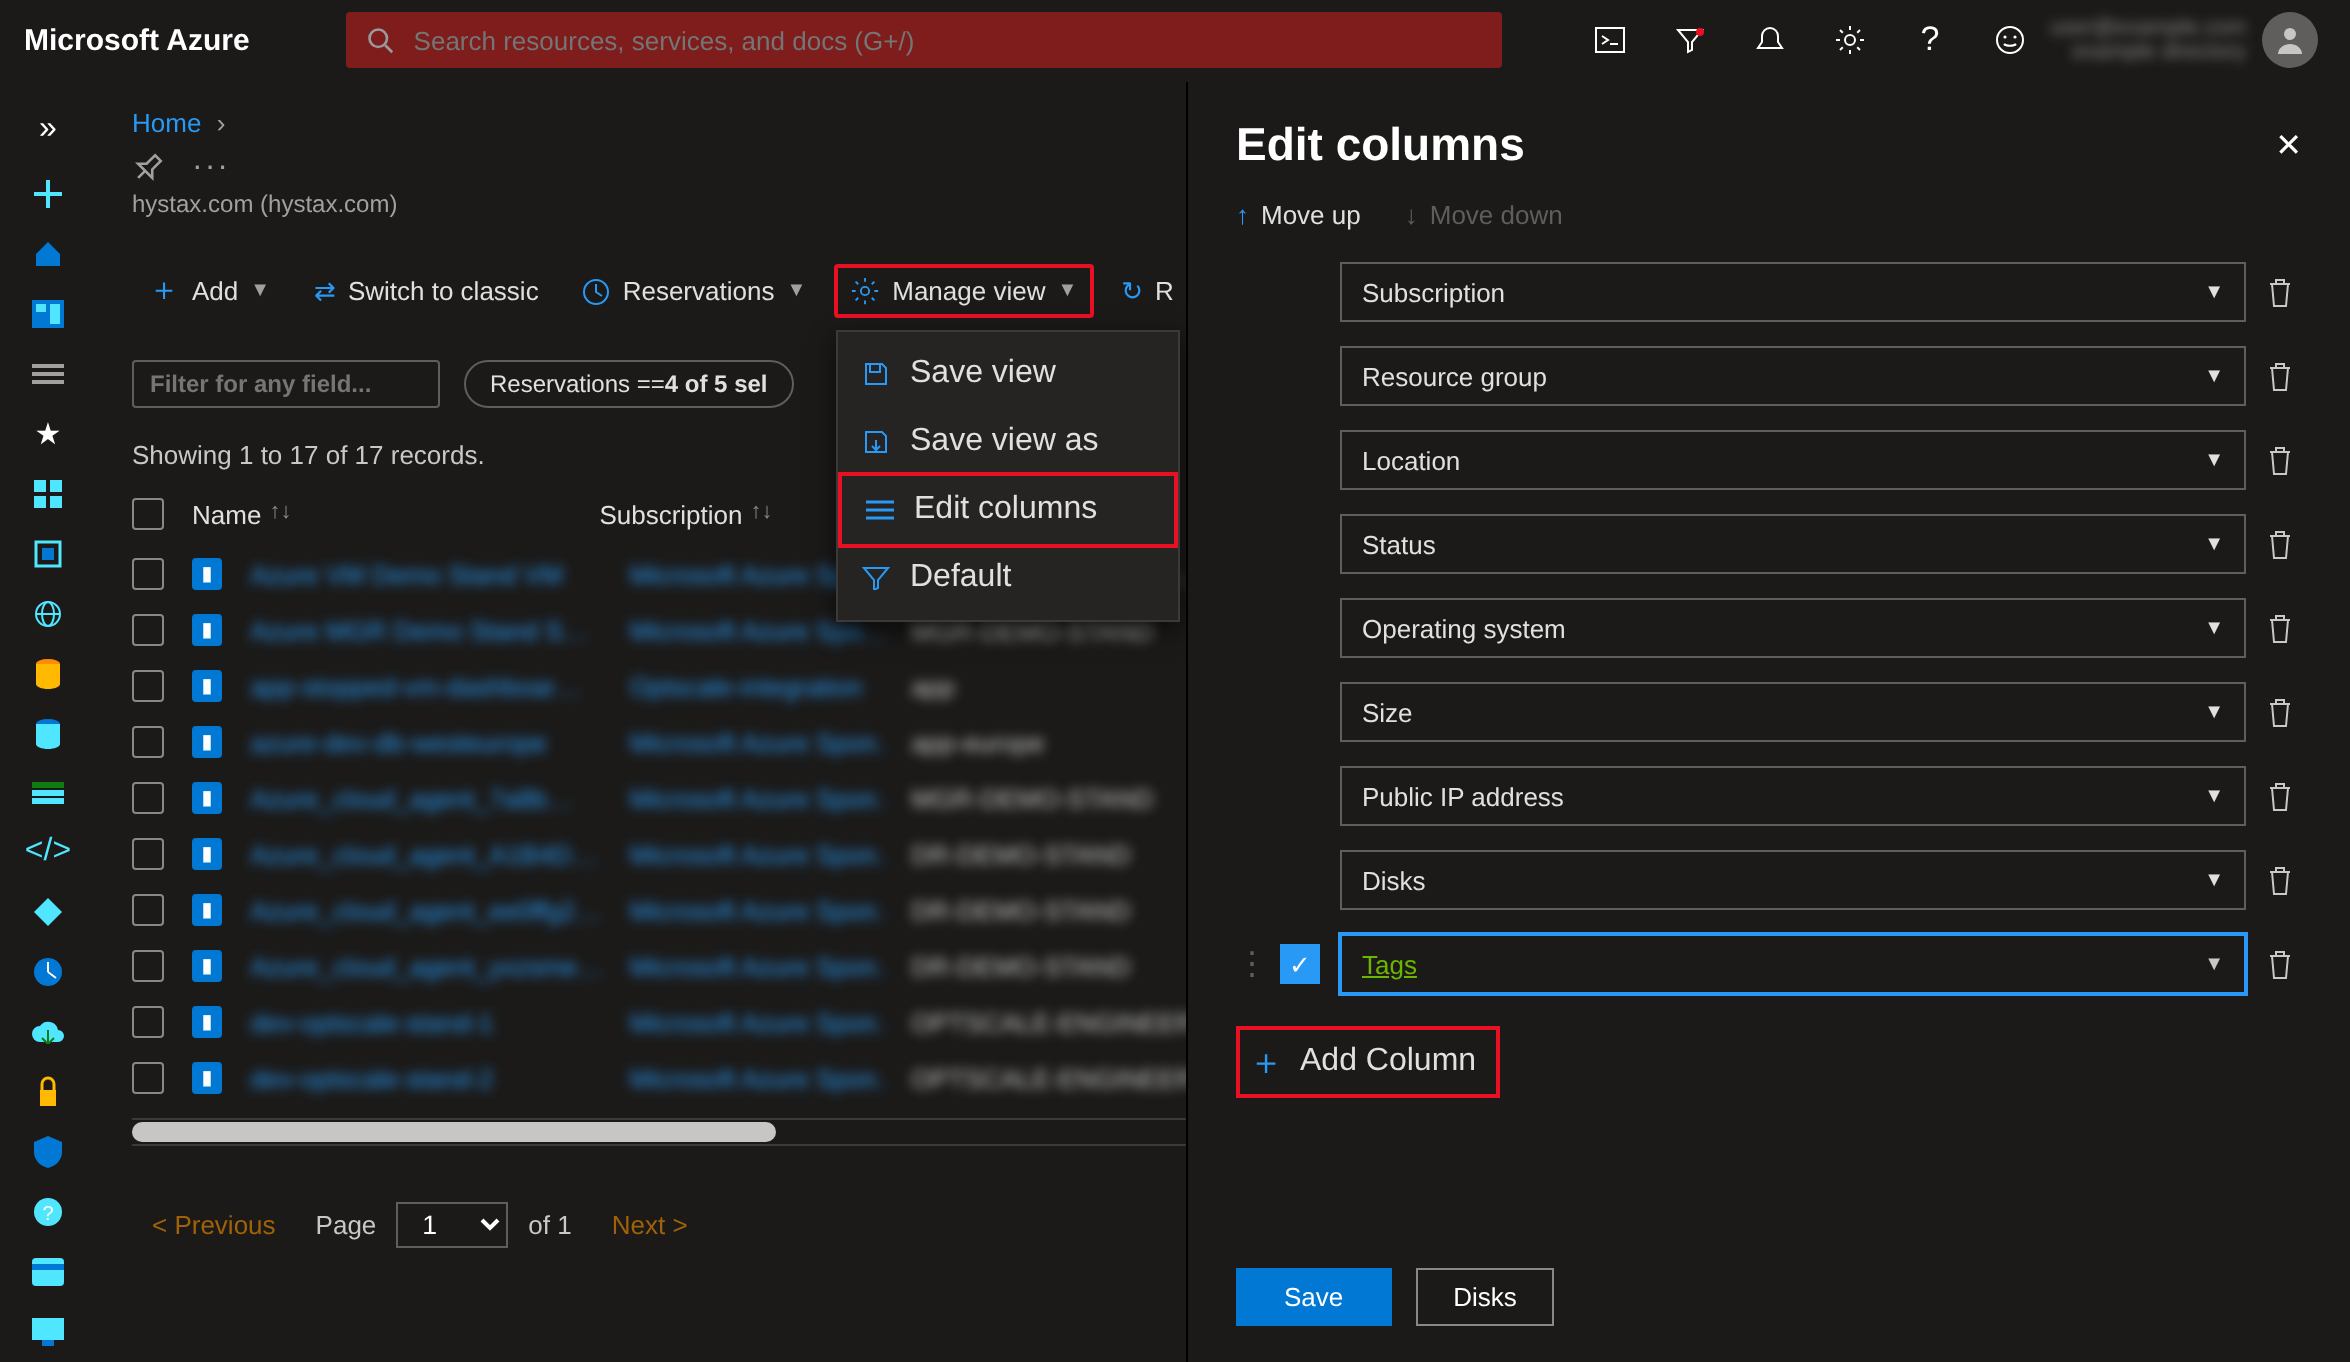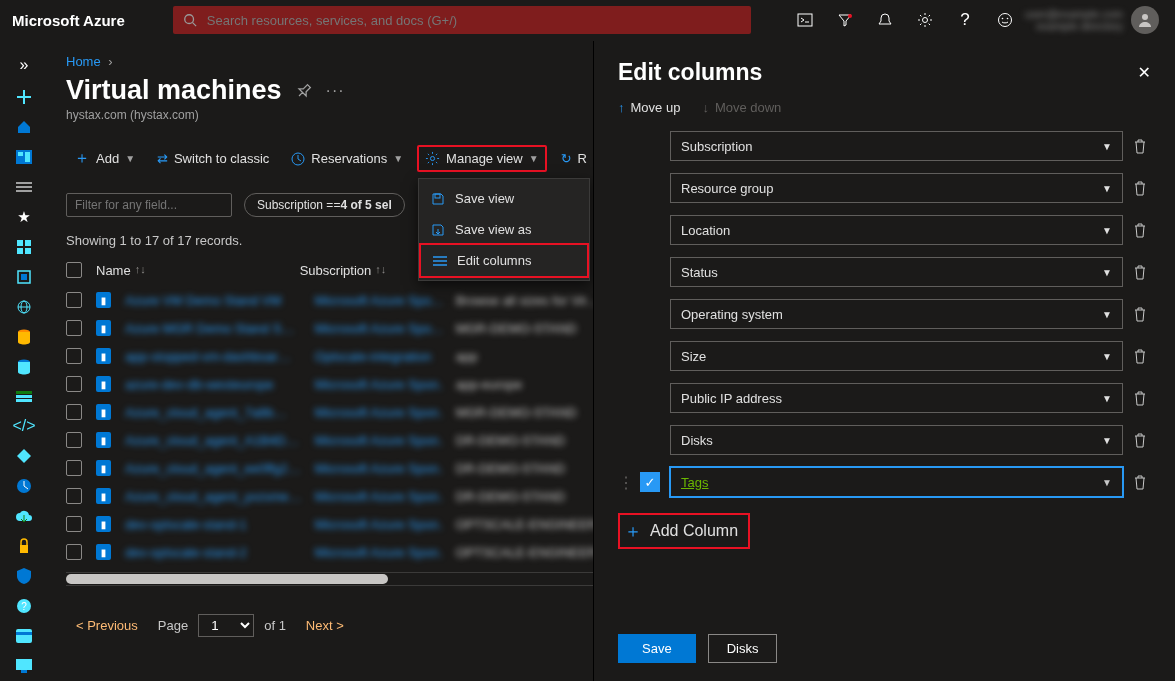--- a/index.html
+++ b/index.html
@@ -23,43 +23,43 @@
   .title-row { display: flex; align-items: center; gap: 14px; margin-top: 6px; }
   .page-title { font-size: 27px; font-weight: 600; color: #fff; }
   .pin { color:#a0a0a0; cursor:pointer; transform: rotate(45deg);}
   .dots { color:#a0a0a0; cursor:pointer; letter-spacing:1px;}
   .subtitle { font-size: 12px; color: #a0a0a0; margin-top: 2px; }
   .toolbar { display: flex; align-items: center; gap: 6px; margin-top: 20px; font-size: 13px; position: relative; }
   .tbtn { display: flex; align-items: center; gap: 6px; padding: 6px 8px; color: #e0e0e0; cursor: pointer; border-radius: 2px; }
   .tbtn .chev { font-size: 10px; color: #a0a0a0; }
   .manage-highlight { border: 2px solid #e81123; padding: 4px 6px; justify-content: space-between;}
   .dropdown { position: absolute; top: 36px; left: 352px; width: 172px; background: #252423; border: 1px solid #3b3a39; box-shadow: 0 4px 12px rgba(0,0,0,.6); z-index: 5; padding: 4px 0; }
-  .dropdown .ditem { display: flex; align-items: center; gap: 10px; padding: 8px 12px; font-size: 13px; cursor: pointer; }
+  .dropdown .ditem { display: flex; align-items: center; gap: 10px; padding: 8px 12px; font-size: 16px; cursor: pointer; }
   .dropdown .ditem.highlight { border: 2px solid #e81123; margin: -2px 0; position:relative; z-index:2;}
   .filters { display: flex; align-items: center; gap: 12px; margin-top: 18px; }
-  .filter-input { width: 166px; height: 24px; background: transparent; border: 1px solid #605e5c; border-radius: 2px; padding: 0 8px; color: #e0e0e0; font-size: 12px; }
+  .filter-input { width: 154px; height: 24px; background: transparent; border: 1px solid #605e5c; border-radius: 2px; padding: 0 8px; color: #e0e0e0; font-size: 12px; font-weight: bold; }
   .pill { height: 24px; border: 1px solid #605e5c; border-radius: 12px; padding: 0 12px; display: flex; align-items: center; font-size: 12px; }
   .pill b { font-weight: 600; }
   .summary { font-size: 13px; color: #c8c8c8; margin-top: 16px; }
   .thead-row { display: flex; align-items: center; gap: 14px; margin-top: 14px; font-size: 13px; color: #e0e0e0; }
   .checkbox { width: 16px; height: 16px; border: 1px solid #8a8886; border-radius: 2px; }
   .th { display: flex; align-items: flex-start; gap: 4px; cursor: pointer; }
   .th .arrow { color: #8a8886; font-size: 11px; }
   .th-sub { margin-left: 140px; }
   .rows { margin-top: 8px; width: 536px; }
   .row { display: flex; align-items: center; gap: 14px; padding: 6px 0; font-size: 13px; }
   .row .checkbox { margin-left: 0; }
   .row .vmicon { width:16px; height:16px; background:#0078d4; border-radius:2px; display:flex;align-items:center;justify-content:center; font-size:10px; color:#fff;}
   .row .c1 { width: 180px; color: #2899f5; filter: blur(3px); white-space: nowrap; overflow:hidden;}
   .row .c2 { width: 130px; color: #2899f5; filter: blur(3px); white-space: nowrap; overflow:hidden;}
   .row .c3 { width: 150px; color: #c8c8c8; filter: blur(3px); white-space: nowrap; overflow:hidden;}
   .hscroll { height: 14px; background: #1b1a19; border-top: 1px solid #3b3a39; border-bottom: 1px solid #3b3a39; position: relative; margin-top: 6px; width: 536px;}
   .hscroll .thumb { position:absolute; left:0; top:1px; height:10px; width:60%; background:#c8c6c4; border-radius:6px;}
   .pager { display: flex; align-items: center; gap: 10px; margin-top: 28px; font-size: 13px; color:#c8c8c8;}
-  .pager .btn { padding: 4px 10px; color:#fdba74; cursor: pointer;}
+  .pager .btn { padding: 4px 10px; color:#a16207; cursor: pointer;}
   .pager select { background:#1b1a19; border:1px solid #605e5c; color:#fff; padding:2px 18px 2px 8px;}
   
   .panel { position: absolute; top: 41px; right: 0; width: 582px; height: 640px; background: #1b1a19; border-left: 1px solid #000; padding: 18px 24px; z-index: 10; }
   .panel-head { display:flex; justify-content:space-between; align-items:center;}
   .panel-title { font-size: 23px; font-weight: 600; color: #fff; }
   .panel-close { color:#fff; font-size:16px; cursor:pointer;}
   .panel-desc { font-size: 12.5px; color: #c8c8c8; margin-top: 16px; line-height: 1.4; }
   .movebar { display:flex; gap: 22px; margin-top: 14px; font-size:13px; }
   .movebar .mb { display:flex; align-items:center; gap:6px; cursor:pointer;}
   .movebar .mb.disabled { color:#605e5c; }
@@ -261,21 +261,20 @@
         </svg>
       </div>
   </div>
 
   <div class="main">
     <div class="breadcrumb">
       <span>Home</span>
       <span class="chev">›</span>
     </div>
     <div class="title-row">
-      <div class="page-title">Virtual machines</div>
       <span class="pin">
           <svg width="16" height="16" viewBox="0 0 16 16">
             <path d="M6 1h4v6l3 3H3l3-3V1zM8 10v5" stroke="#a0a0a0" fill="none" stroke-width="1.3"></path>
           </svg>
         </span>
       <span class="dots">···</span>
     </div>
     <div class="subtitle">hystax.com (hystax.com)</div>
 
     <div class="toolbar">
@@ -335,27 +334,35 @@
         <div class="ditem highlight">
           <span style="color:#2899f5;">
               <svg width="14" height="12" viewBox="0 0 14 12">
                 <line x1="0" y1="2" x2="14" y2="2" stroke="#2899f5" stroke-width="1.5"></line>
                 <line x1="0" y1="6" x2="14" y2="6" stroke="#2899f5" stroke-width="1.5"></line>
                 <line x1="0" y1="10" x2="14" y2="10" stroke="#2899f5" stroke-width="1.5"></line>
               </svg>
             </span>
           <span>Edit columns</span>
         </div>
+        <div class="ditem">
+          <span style="color:#2899f5;">
+              <svg width="14" height="12" viewBox="0 0 14 12">
+                <path d="M1 1h12l-5 6v4l-2 1V7z" stroke="#2899f5" fill="none"></path>
+              </svg>
+            </span>
+          <span>Default</span>
+        </div>
       </div>
     </div>
 
     <div class="filters">
       <input class="filter-input" placeholder="Filter for any field..." style="">
       <div class="pill">
-        <span>Subscription == </span>
+        <span>Reservations == </span>
         <b>4 of 5 sel</b>
       </div>
     </div>
 
     <div class="summary">Showing 1 to 17 of 17 records.</div>
 
     <div class="thead-row">
       <span class="checkbox"></span>
       <span class="th">
         <span>Name</span>

